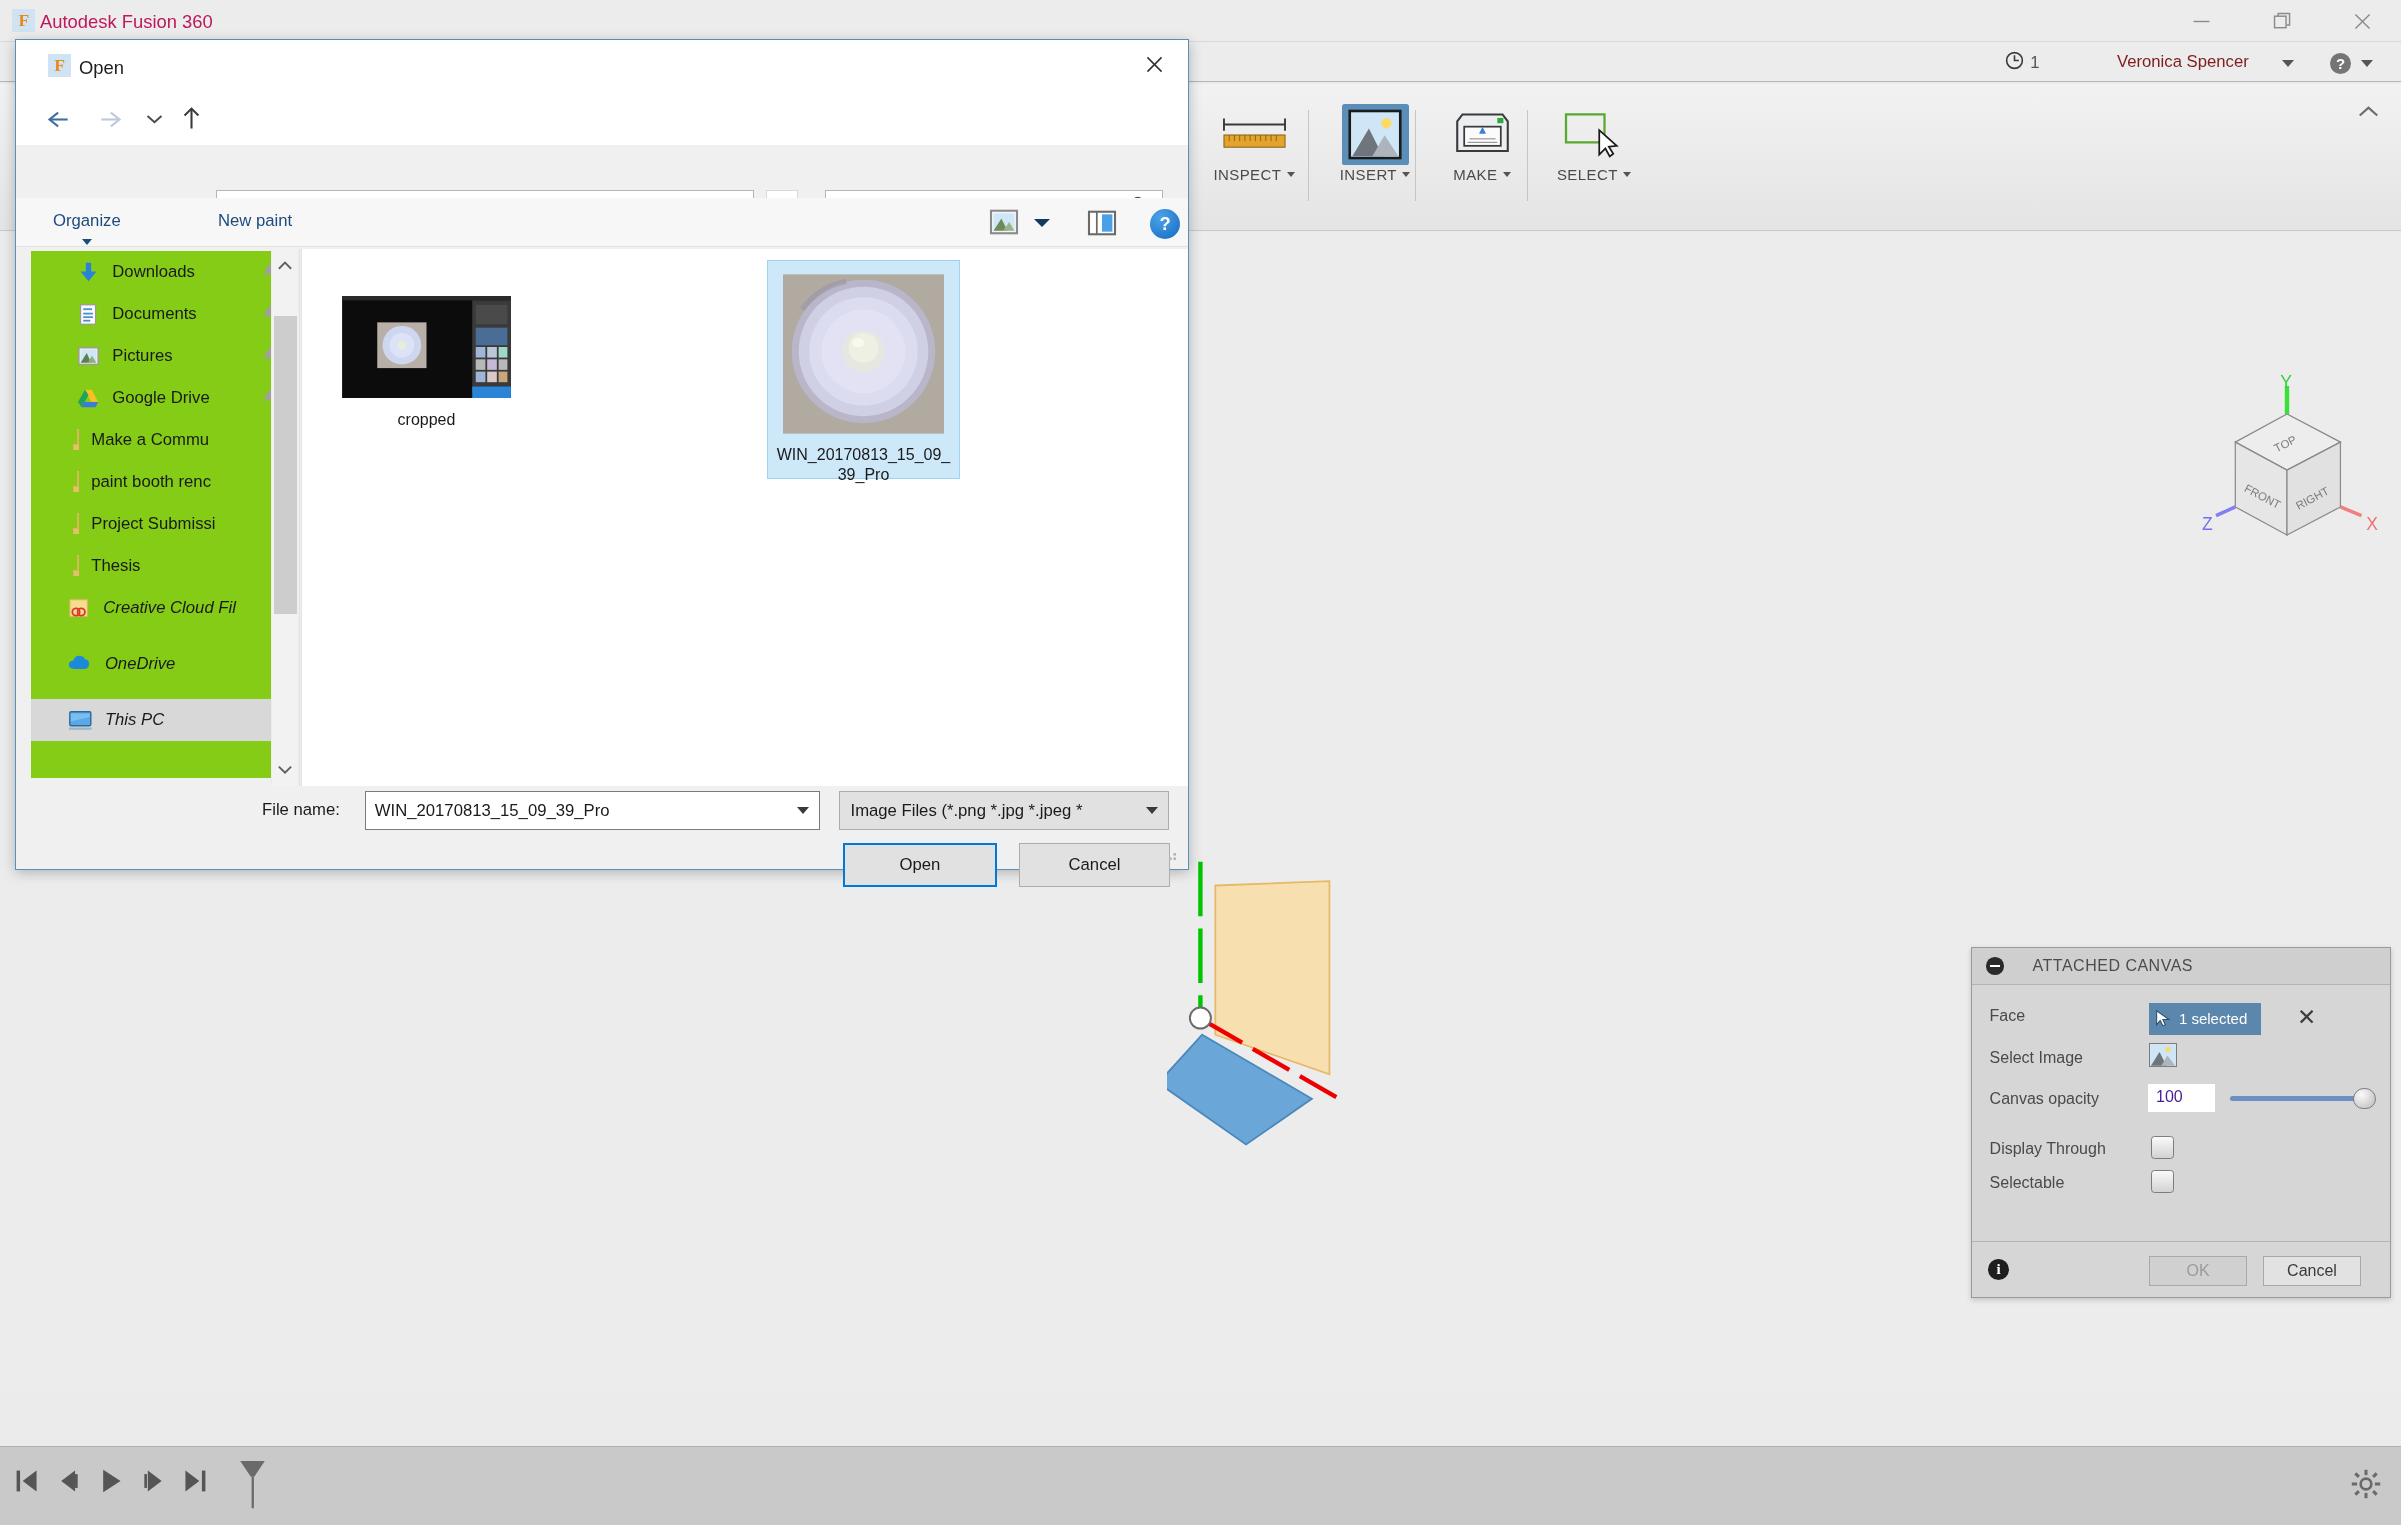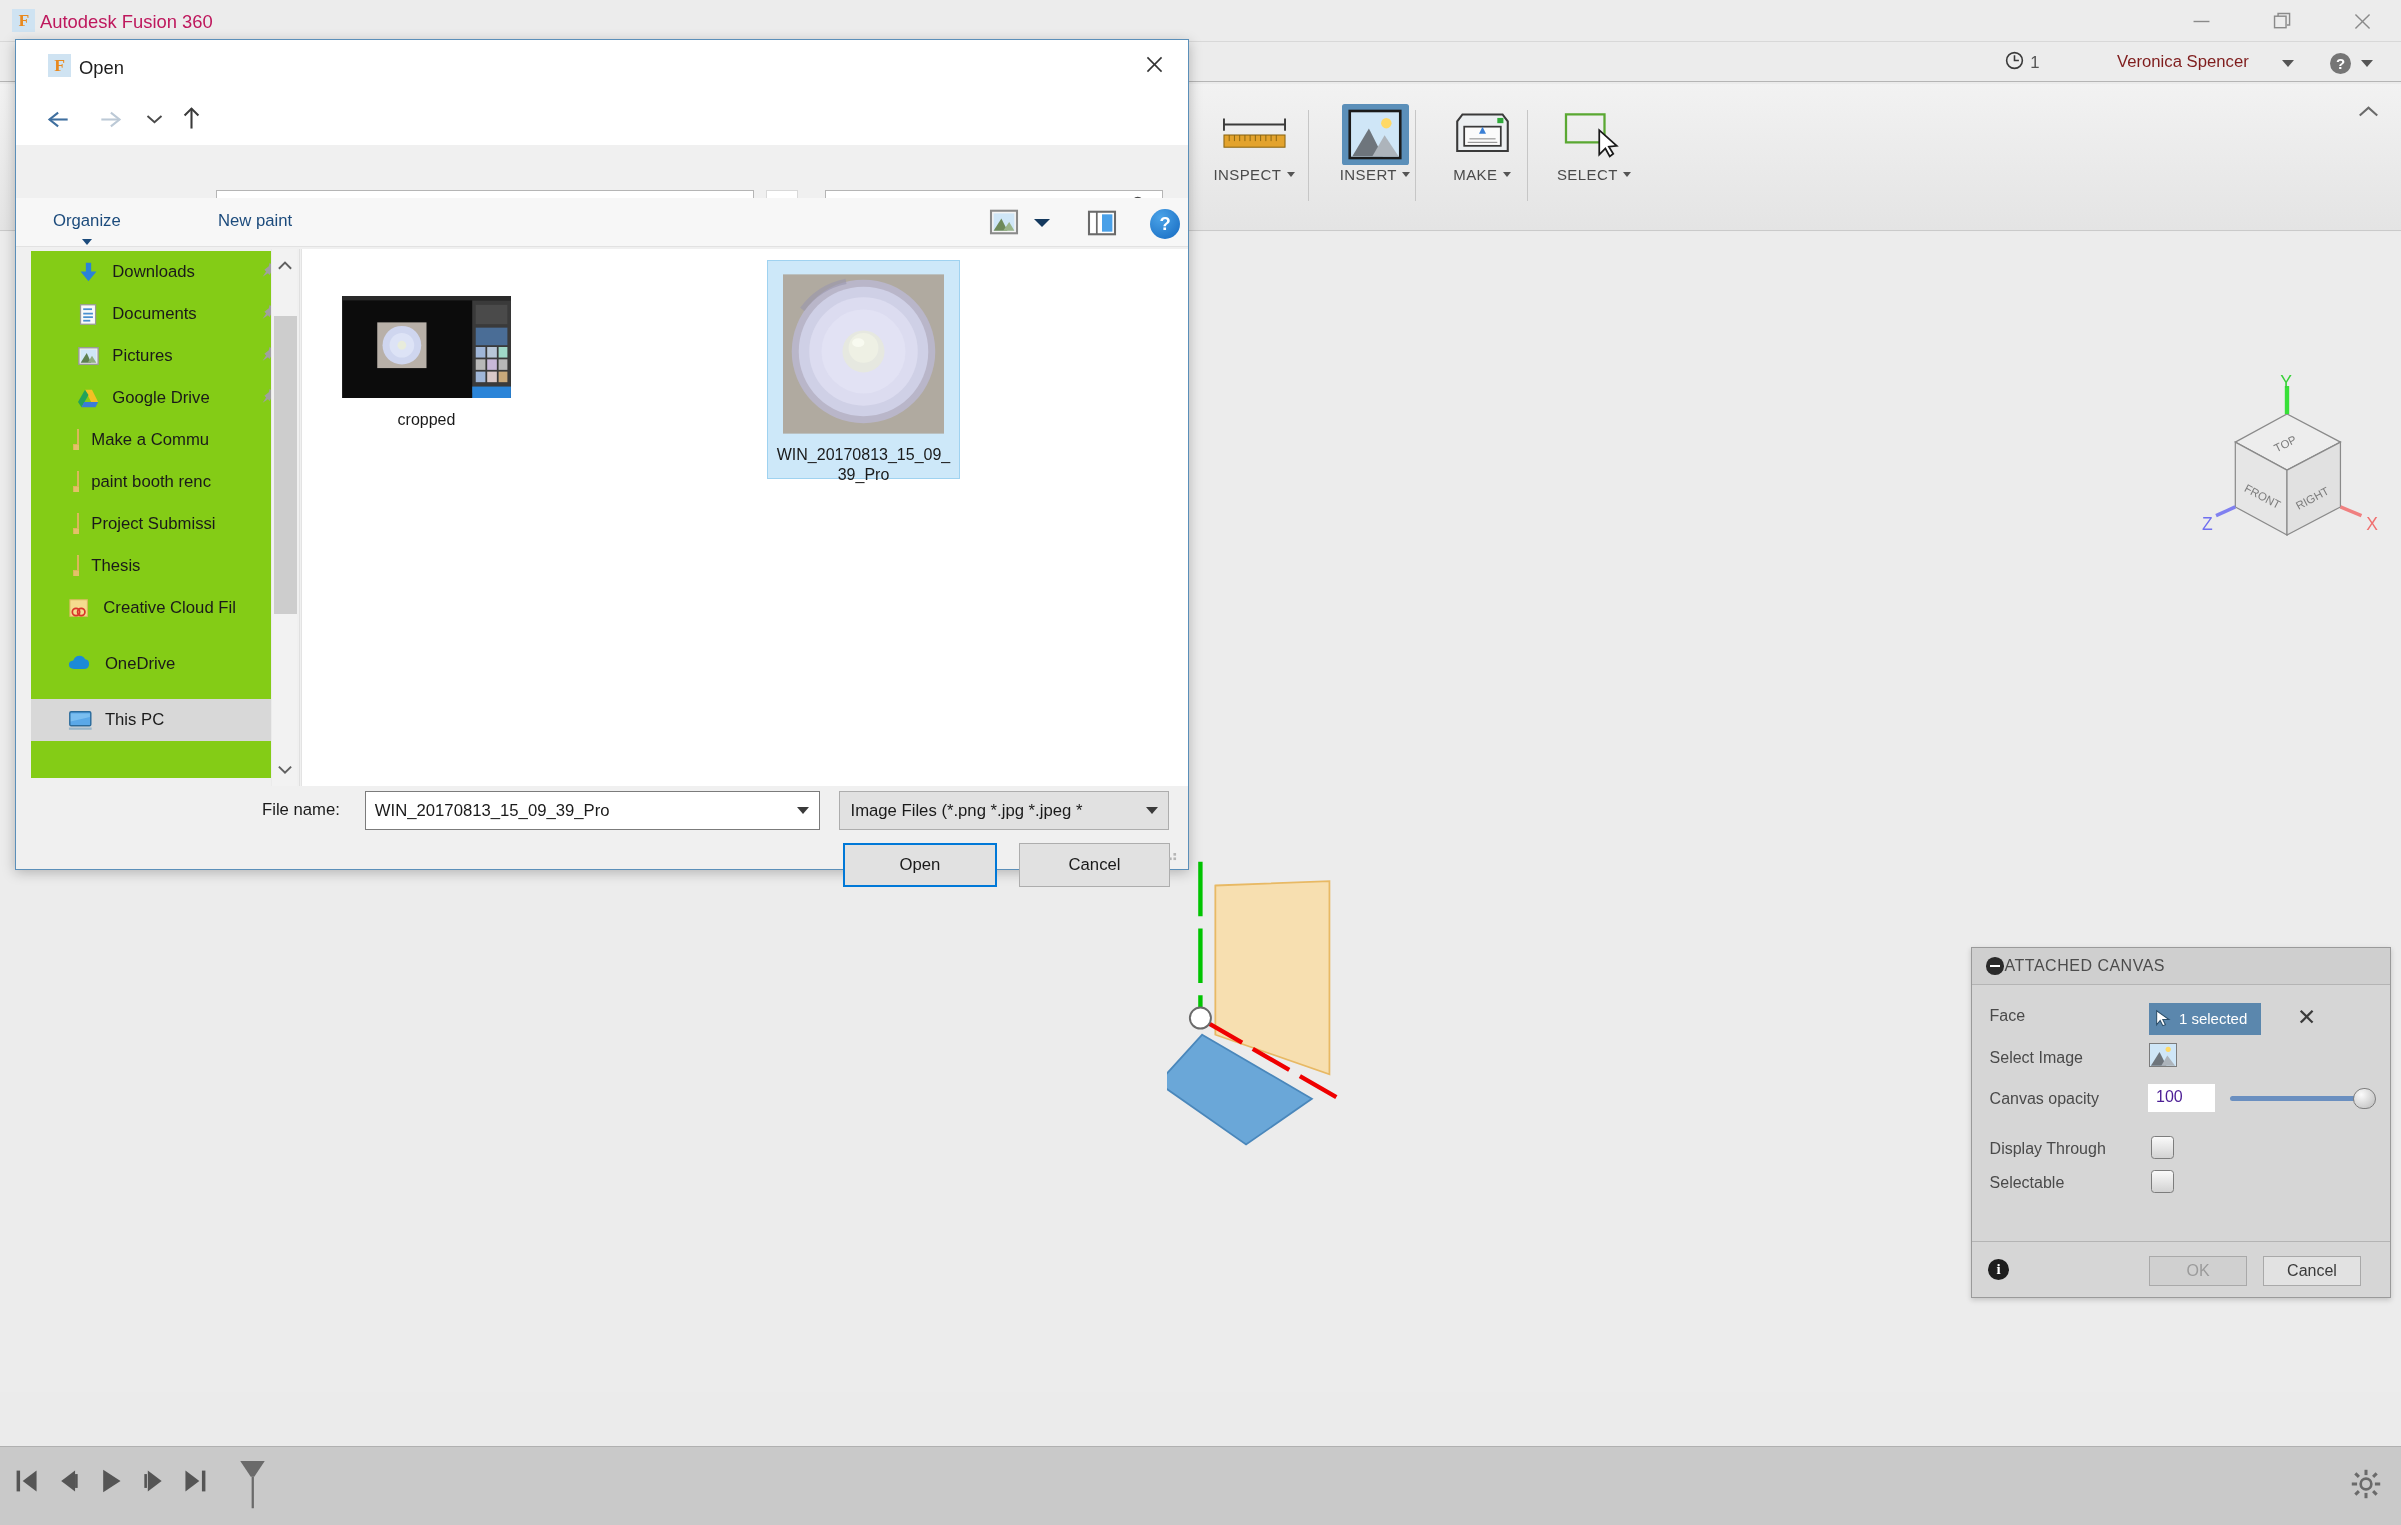--- a/index.html
+++ b/index.html
@@ -119,21 +119,21 @@
   #viewcube { position: absolute; left: 2186px; top: 140px; }
 
   
   #attached-panel {
     position: absolute; left: 1971px; top: 715px; width: 420px; height: 351px;
     background: #d6d6d6; border: 0.9px solid #9a9a9a;
     box-shadow: 0 1.8px 5.3px rgba(0,0,0,.18);
   }
   #ac-header {
     height: 37px; background: #cfcfcf; border-bottom: 0.9px solid #b4b4b4;
-    display: flex; align-items: center; gap: 1px; padding-left: 14px;
+    display: flex; align-items: center; gap: 29px; padding-left: 14px;
   }
   #ac-minus {
     width: 17.6px; height: 17.6px; border-radius: 50%; background: #2a2a2a;
     display:flex;align-items:center;justify-content:center;
   }
   #ac-minus i { display:block; width:9.7px;height:2.2px;background:#fff; }
   #ac-title { font-size: 16px; color: #4c4c4c; letter-spacing: 0.5px; }
   #ac-body { position: relative; height: 256px; }
   .ac-row { position: absolute; left: 0; width: 100%; height: 26px; }
   .ac-label { position: absolute; left: 17.6px; top: 2.6px; font-size: 16px; color: #4a4a4a; }
@@ -282,21 +282,21 @@
 
   
   #navpane {
     position: absolute; left: 15px; top: 211px; width: 255px; height: 527px;
     background: #84cc16; overflow: hidden;
   }
   .nav-entry {
     height: 42px; display: flex; align-items: center; padding-left: 46px; gap: 12.3px;
     font-size: 16.7px; color: #1a1a1a; white-space: nowrap;
   }
-  .nav-entry.toplevel { padding-left: 37px; }
+  .nav-entry.toplevel { padding-left: 37px; font-style: italic; }
   .nav-entry.selected { background: #d8d8d8; }
   .nav-entry .pin { margin-left: auto; margin-right: 8.8px; }
   .nav-spacer { height: 14px; }
   #navpane-scroll {
     position: absolute; left: 255px; top: 209px; width: 26px; height: 537px;
     background: #f2f2f2; border-left: 0.9px solid #ebebeb;
   }
   #nps-up { position:absolute;top:3.5px;left:0;width:26px;height:26px;display:flex;align-items:center;justify-content:center;color:#606060; }
   #nps-dn { position:absolute;bottom:3.5px;left:0;width:26px;height:26px;display:flex;align-items:center;justify-content:center;color:#606060; }
   #nps-thumb { position:absolute; top: 67px; left: 1.8px; width: 23px; height: 298px; background: #cdcdcd; }

